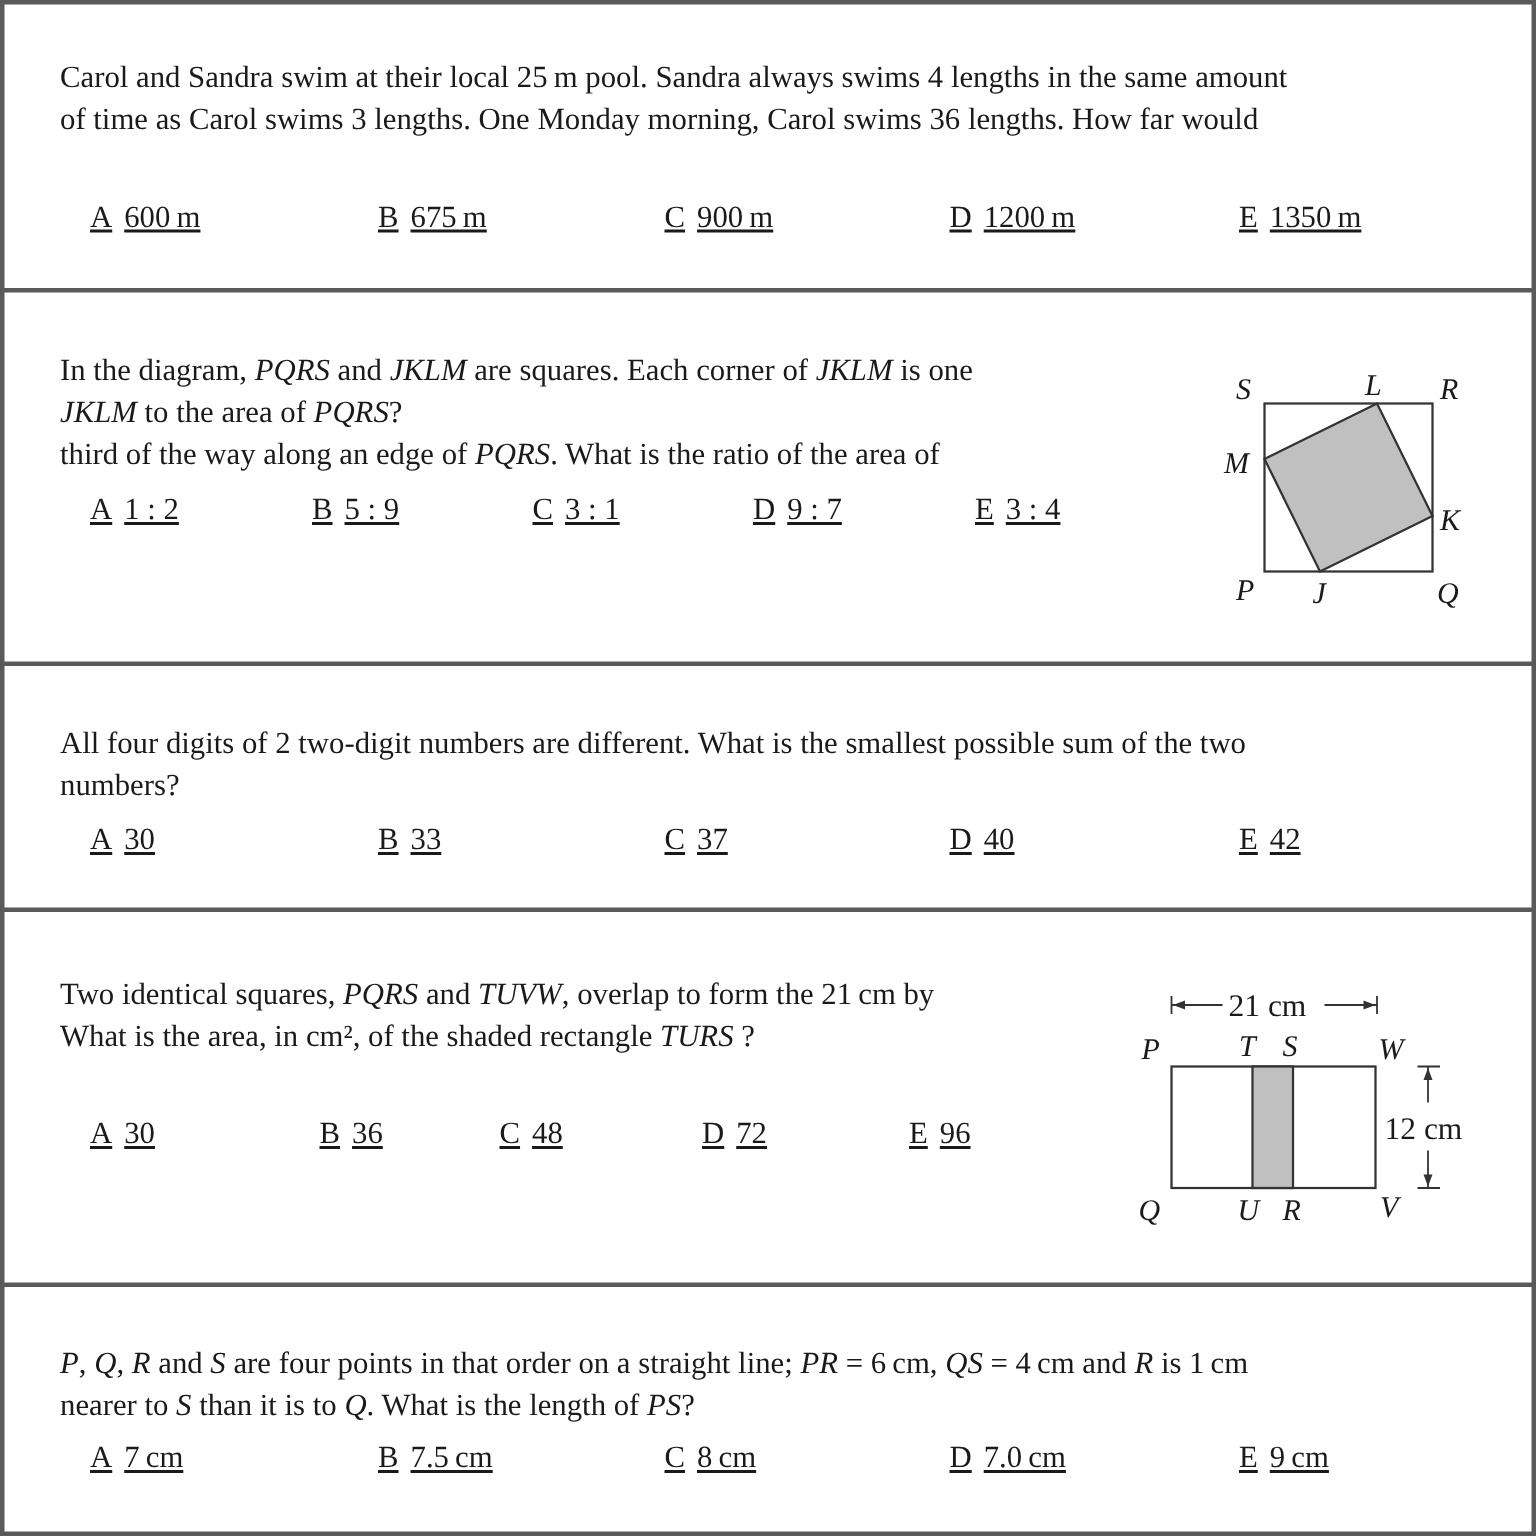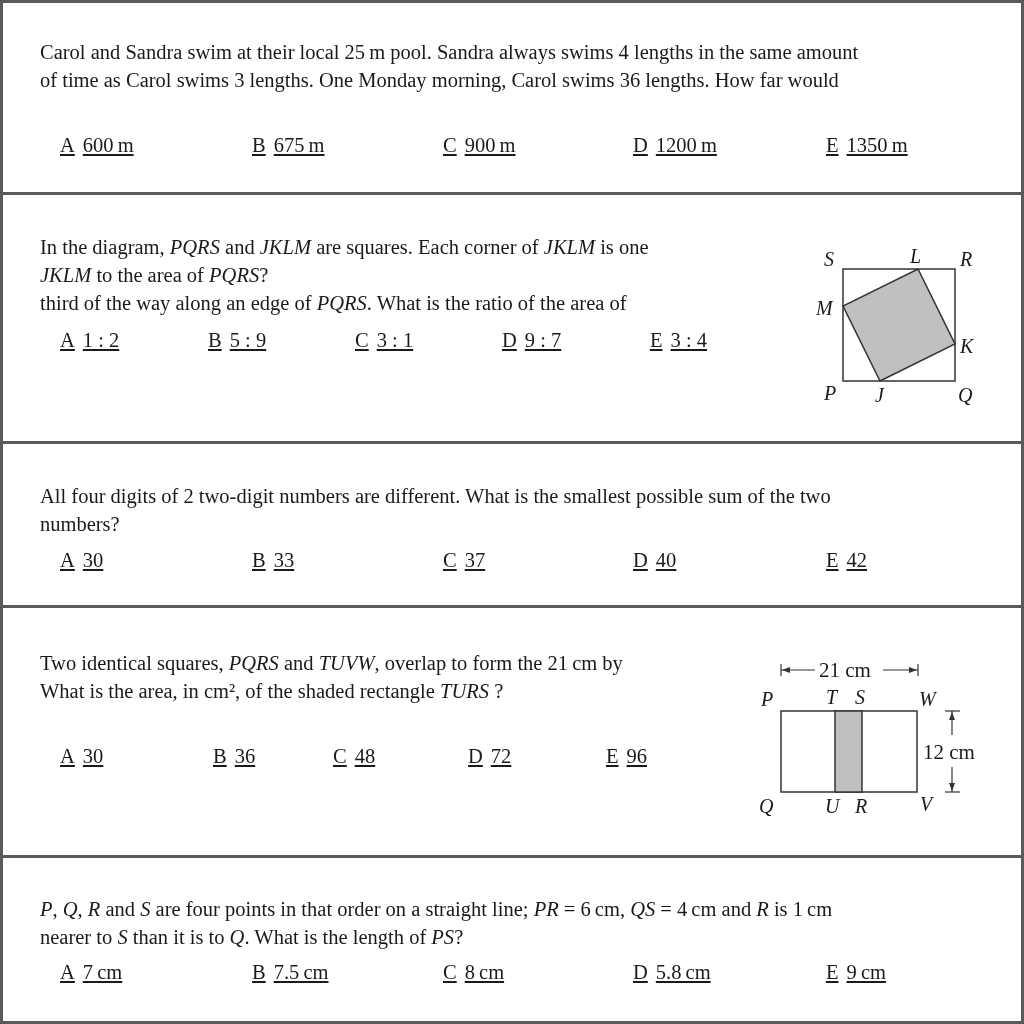--- a/index.html
+++ b/index.html
@@ -136,16 +136,16 @@
 
 <div class="panel" style="top:861px;height:171px">
   <div class="qtext" style="top:34px;">
     <div><i>P</i>, <i>Q</i>, <i>R</i> and <i>S</i> are four points in that order on a straight line; <i>PR</i> = 6 cm,  <i>QS</i> = 4 cm and <i>R</i> is 1 cm</div>
     <div>nearer to <i>S</i> than it is to <i>Q</i>. What is the length of <i>PS</i>?</div>
   </div>
   <div class="opts" style="top:100px;">
     <span class="opt" style="left:0"><span class="letter">A</span><span>7 cm</span></span>
     <span class="opt" style="left:192px"><span class="letter">B</span><span>7.5 cm</span></span>
     <span class="opt" style="left:383px"><span class="letter">C</span><span>8 cm</span></span>
-    <span class="opt" style="left:573px"><span class="letter">D</span><span>5.8 cm</span></span>
+    <span class="opt" style="left:573px"><span class="letter">D</span><span>7.0 cm</span></span>
     <span class="opt" style="left:766px"><span class="letter">E</span><span>9 cm</span></span>
   </div>
 </div>
 
 </body></html>

